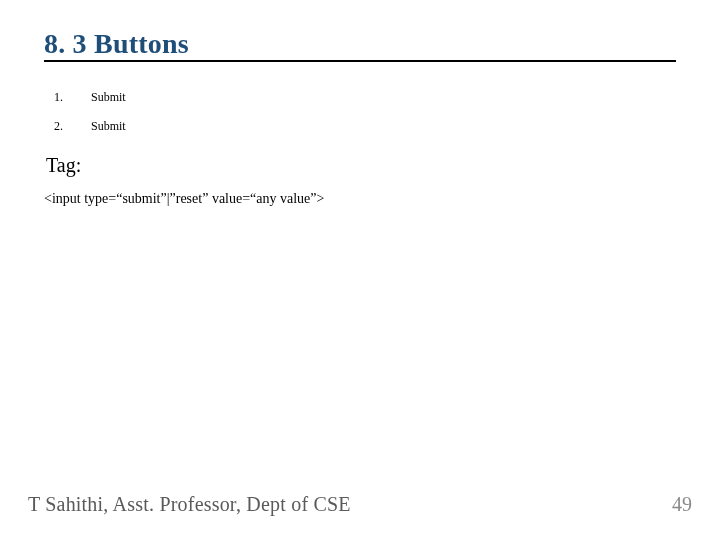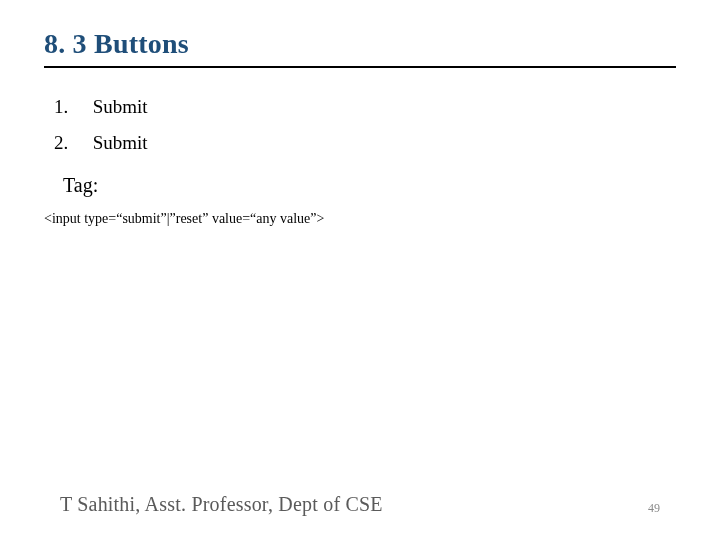--- a/index.html
+++ b/index.html
@@ -1,29 +1,29 @@
 <!DOCTYPE html>
 <html><head>
   <meta charset="utf-8">
   <style>
     * { margin: 0; padding: 0; box-sizing: border-box; }
     html, body { width: 720px; height: 540px; background: #fff; font-family: "Times New Roman", Times, serif; color: #000; }
     .slide { position: relative; width: 720px; height: 540px; padding: 28px 44px 0 44px; }
-    .heading { font-size: 28px; font-weight: bold; color: #1f4e79; border-bottom: 2px solid #000; padding-bottom: 6px; margin-bottom: 28px; letter-spacing: .2px; }
+    .heading { font-size: 28px; font-weight: bold; color: #1f4e79; border-bottom: 2px solid #000; padding-bottom: 0; margin-bottom: 28px; letter-spacing: .2px; }
     .subtitle { font-size: 20px; margin-bottom: 16px; }
     .ol { list-style: none; padding-left: 10px; }
-    .ol .li { font-size: 19px; margin: 14px 0; }
+    .ol .li { font-size: 12px; margin: 14px 0; }
     .ol .num { display: inline-block; width: 26px; }
     .ol .name { display: inline-block; padding-left: 8px; }
-    .tag-label { font-size: 20px; margin: 20px 0 14px 19px; }
+    .tag-label { font-size: 20px; margin: 20px 0 14px 2px; }
     .code { font-size: 14px; margin-left: 0; }
-    .footer { position: absolute; bottom: 24px; left: 0; right: 0; padding: 0 60px; display: flex; justify-content: space-between; align-items: flex-end; }
+    .footer { position: absolute; bottom: 24px; left: 0; right: 0; padding: 0 28px; display: flex; justify-content: space-between; align-items: flex-end; }
     .author { font-family: Georgia, "Times New Roman", serif; font-size: 20px; color: #666; letter-spacing: .2px; }
     .author .name-strong { color: #5a5a5a; }
-    .pagenum { font-size: 12px; color: #8a8a8a; }
+    .pagenum { font-size: 20px; color: #8a8a8a; }
   </style>
 </head>
 <body>
 
 <div class="slide">
   <h1 class="heading">8. 3 Buttons</h1>
 
 
   <div class="ol">
     <div class="li">

